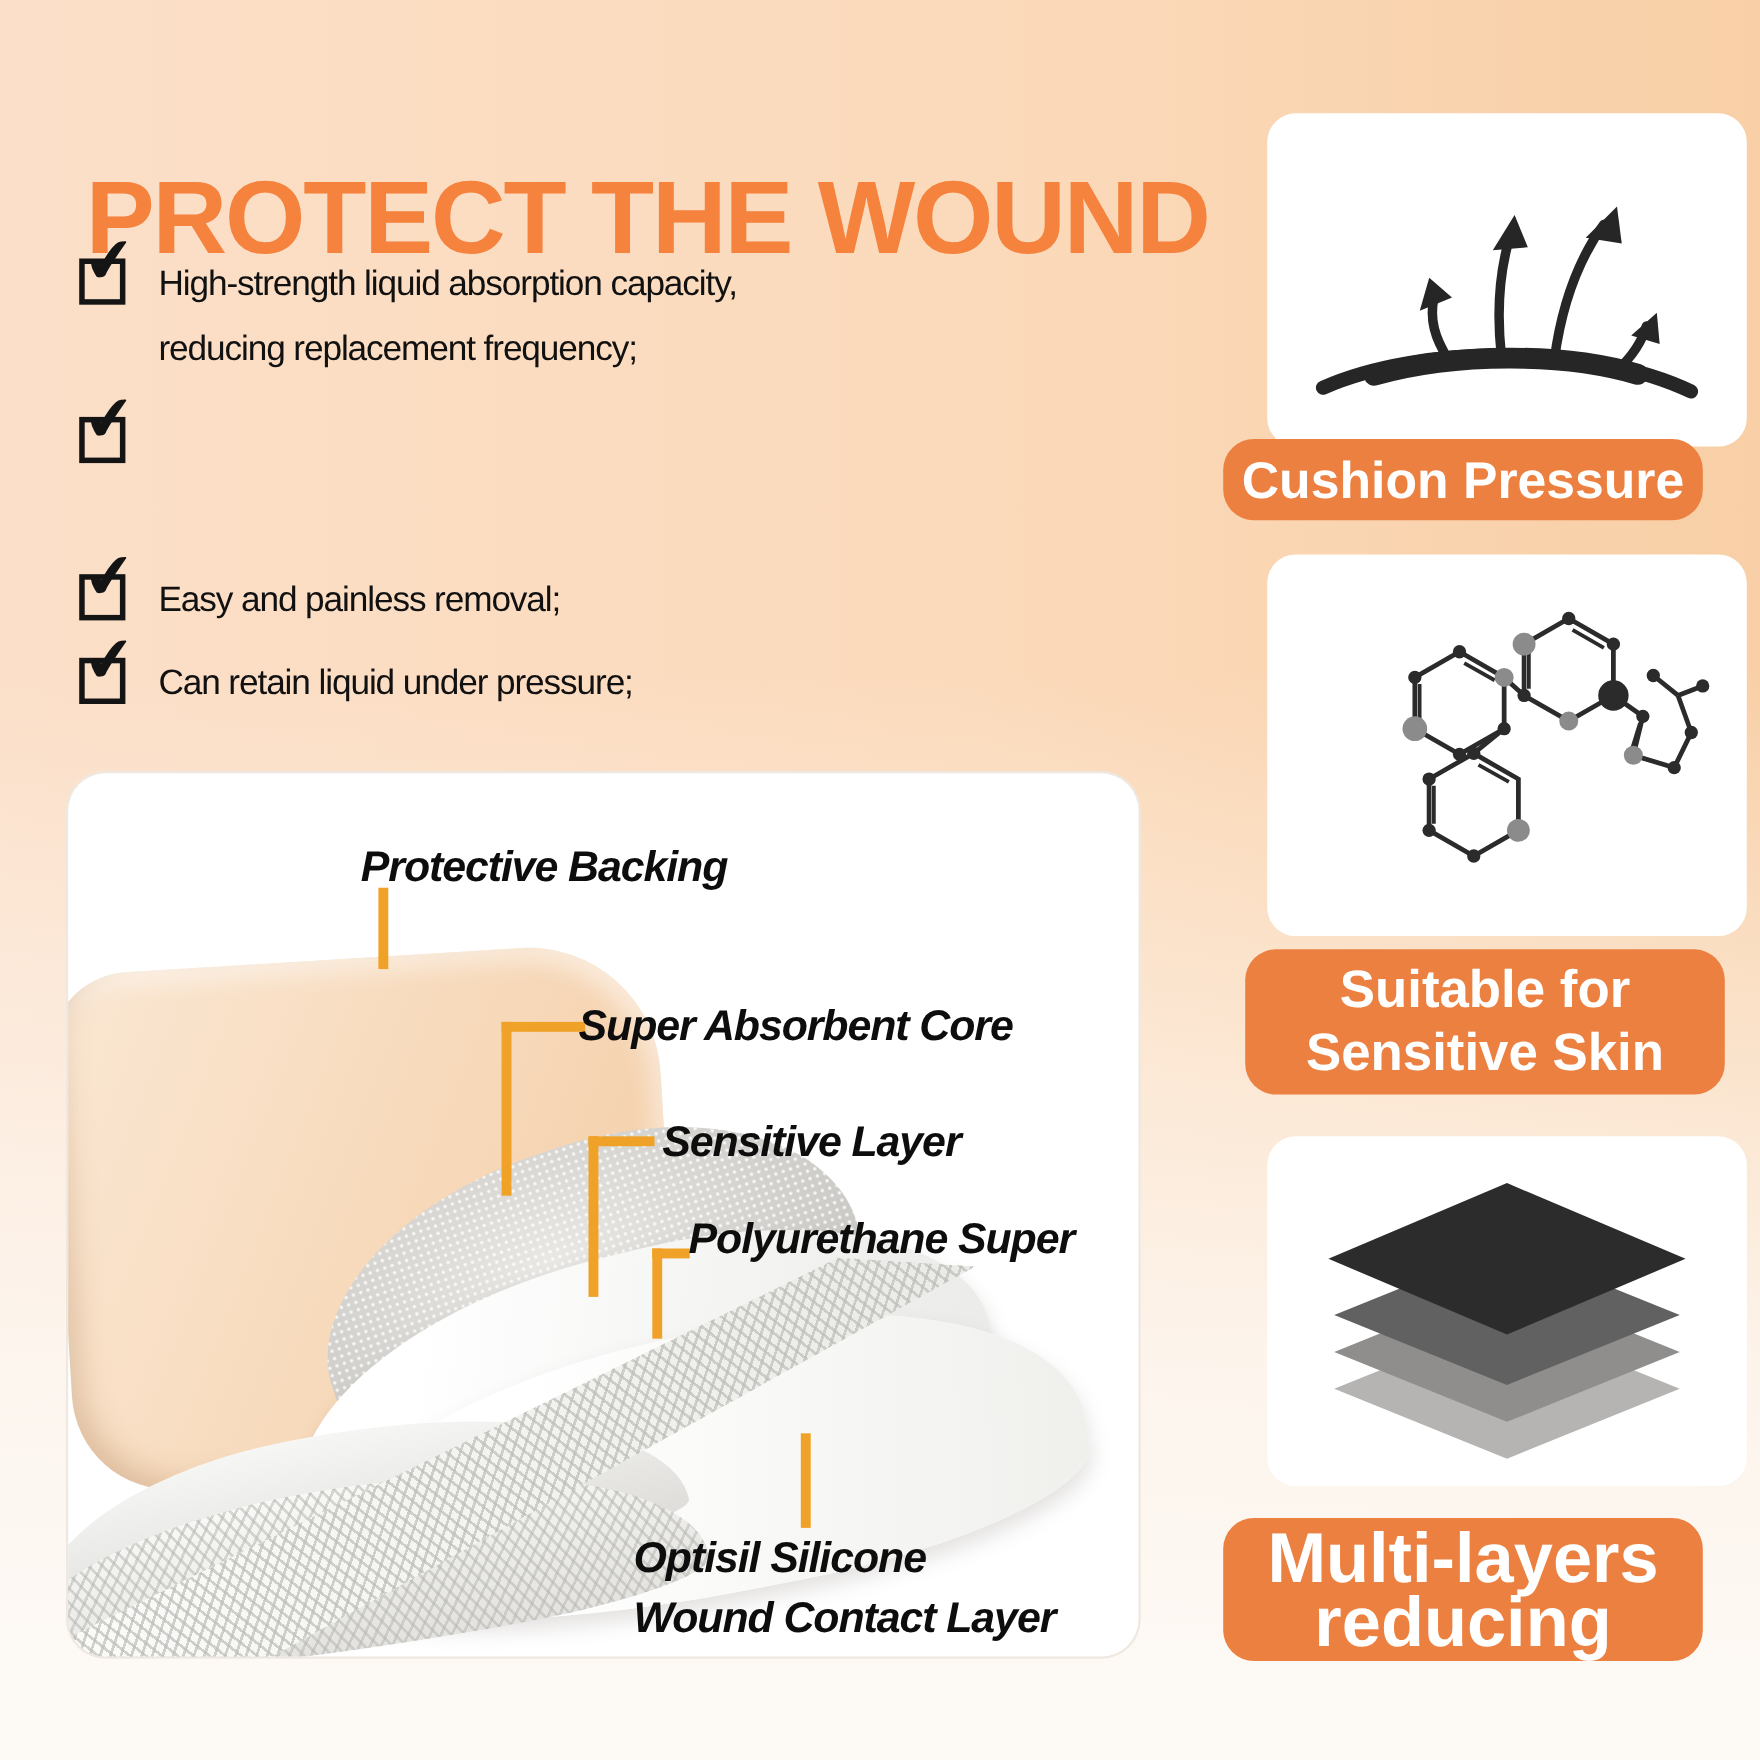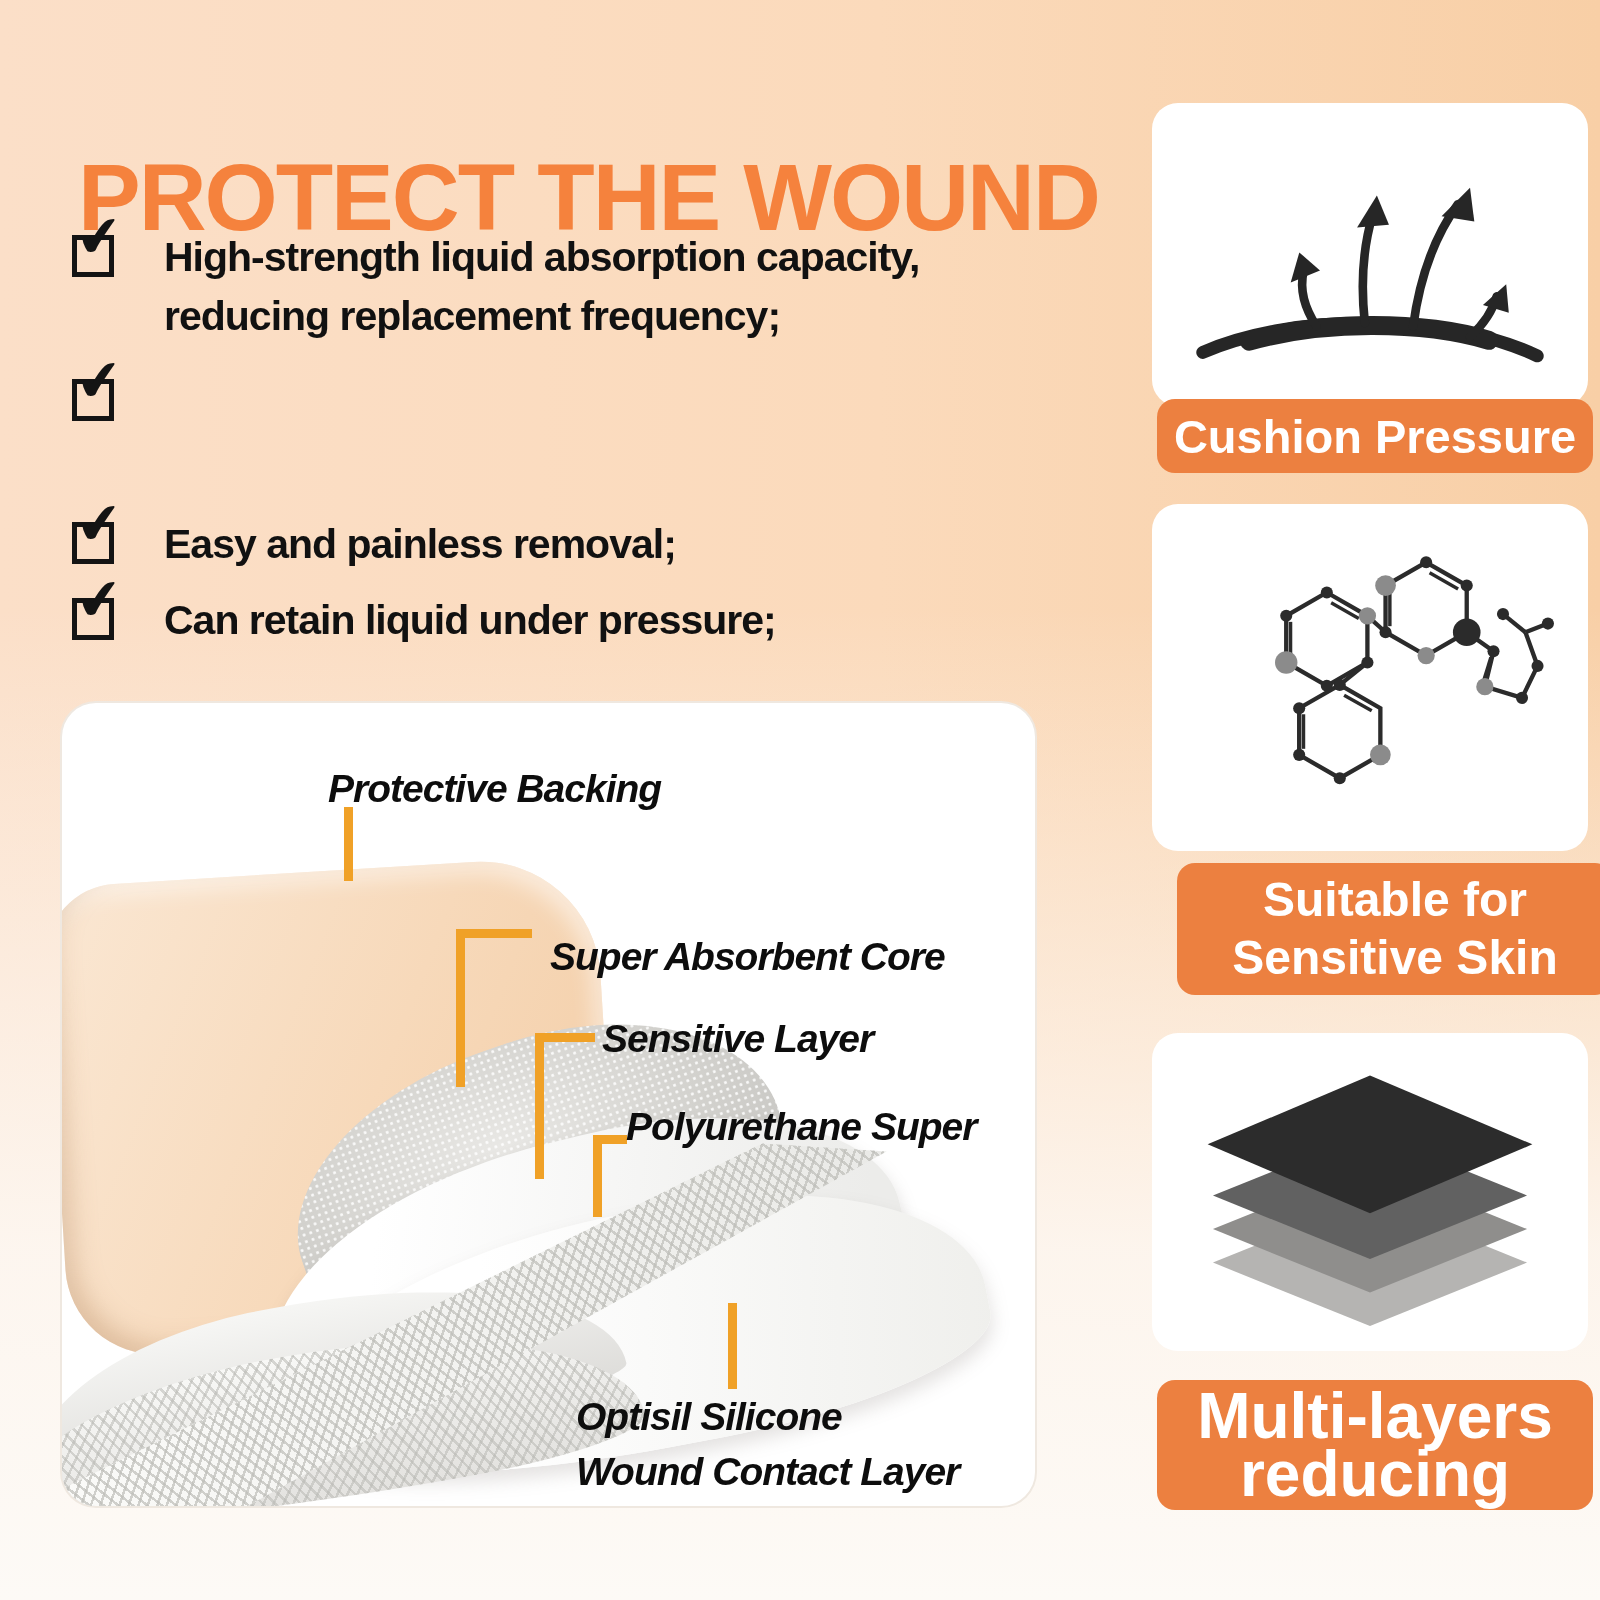--- a/index.html
+++ b/index.html
@@ -14,21 +14,21 @@
   .page-title{
     position:absolute;left:78px;top:88px;width:1020px;
     font-size:94px;font-weight:bold;letter-spacing:-2px;line-height:1.0;
     color:#f5823d;white-space:nowrap;
   }
   
   .benefit{position:absolute;left:72px;width:1000px;display:flex;gap:30px;}
   .b1{top:228px}.b2{top:372px}.b3{top:515px}.b4{top:591px}
   .cb{flex:none;position:relative;width:32px;height:32px;border:5px solid #141414;margin-top:7px;background:transparent;}
   .tick{position:absolute;left:-1px;top:-31px;font-size:56px;line-height:1;color:#141414;transform:rotate(-6deg);}
-  .btxt{font-size:41px;line-height:59px;font-weight:bold;color:#111;letter-spacing:-1px;margin-left:20px;}
+  .btxt{font-size:32px;line-height:59px;font-weight:normal;color:#111;letter-spacing:-1px;}
   .btxt span{display:block;}
   
   .diagram-card{
     position:absolute;left:62px;top:703px;width:973px;height:803px;
     background:#ffffff;border-radius:34px;overflow:hidden;
     box-shadow:0 0 0 2px #efe8e0;
   }
   .shape{position:absolute;}
   .backing{
     left:-6px;top:168px;width:552px;height:472px;
@@ -84,21 +84,21 @@
       repeating-linear-gradient(-55deg, rgba(190,190,185,.7) 0 2.5px, rgba(255,255,255,0) 2.5px 9px),
       linear-gradient(100deg,#fbfbf9,#e9e9e6);
     box-shadow:0 10px 18px rgba(120,115,108,.2);
   }
   .dlabel{
     position:absolute;font-weight:bold;font-style:italic;
     font-size:39px;letter-spacing:-1px;color:#0d0d0d;white-space:nowrap;line-height:55px;
   }
   .dlabel span{display:block;}
   .lbl-backing{left:266px;top:58px;}
-  .lbl-core{left:488px;top:202px;margin-top:24px;}
+  .lbl-core{left:464px;top:202px;}
   .lbl-nonwoven{left:540px;top:308px;}
   .lbl-foam{left:564px;top:396px;}
   .lbl-contact{left:514px;top:686px;}
   .leader{position:absolute;background:#f0a127;}
   .ln-backing-v{left:282px;top:104px;width:9px;height:74px;}
   .ln-core-h{left:394px;top:226px;width:76px;height:9px;}
   .ln-core-v{left:394px;top:226px;width:9px;height:158px;}
   .ln-nonwoven-h{left:473px;top:330px;width:60px;height:9px;}
   .ln-nonwoven-v{left:473px;top:330px;width:9px;height:146px;}
   .ln-foam-h{left:531px;top:432px;width:34px;height:9px;}
@@ -106,21 +106,21 @@
   .ln-contact-v{left:666px;top:600px;width:9px;height:86px;}
   
   .fcard{
     position:absolute;left:1112px;width:436px;background:#ffffff;border-radius:26px;
     display:flex;align-items:center;justify-content:center;
   }
   .fc1{top:87px;height:303px;}
   .fc2{top:488px;height:347px;}
   .fc3{top:1017px;height:318px;}
   .flabel{
-    position:absolute;left:1157px;width:436px;background:#ec8040;border-radius:18px;
+    position:absolute;left:1112px;width:436px;background:#ec8040;border-radius:28px;
     color:#ffffff;font-weight:bold;text-align:center;
     display:flex;flex-direction:column;align-items:center;justify-content:center;
   }
   .fl1{top:399px;height:74px;font-size:47px;}
   .fl2{top:863px;height:132px;font-size:48px;line-height:58px;margin-left:20px;}
   .fl3{top:1380px;height:130px;font-size:64px;line-height:58px;text-align:center;}
   .flabel span{display:block;}
 </style>
 </head>
 <body>

